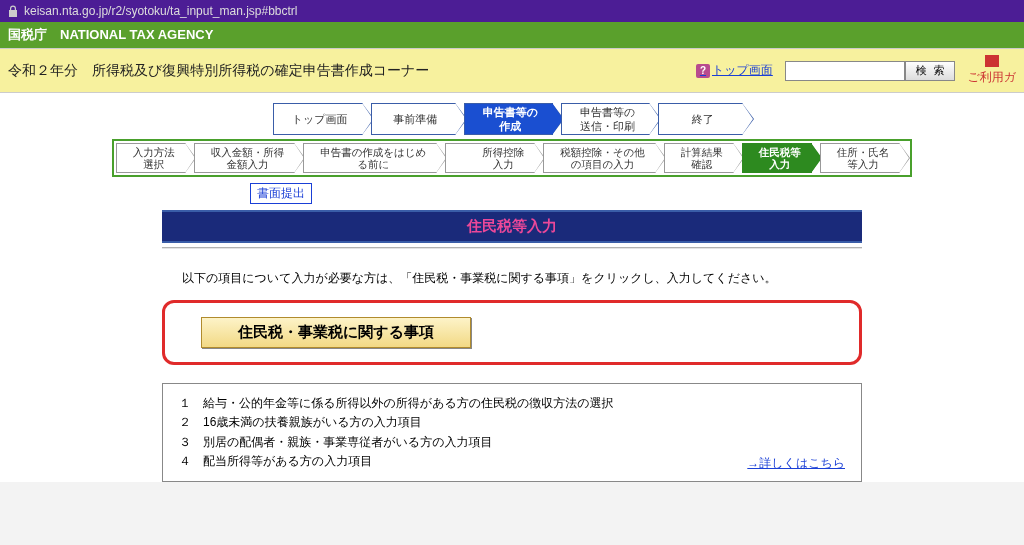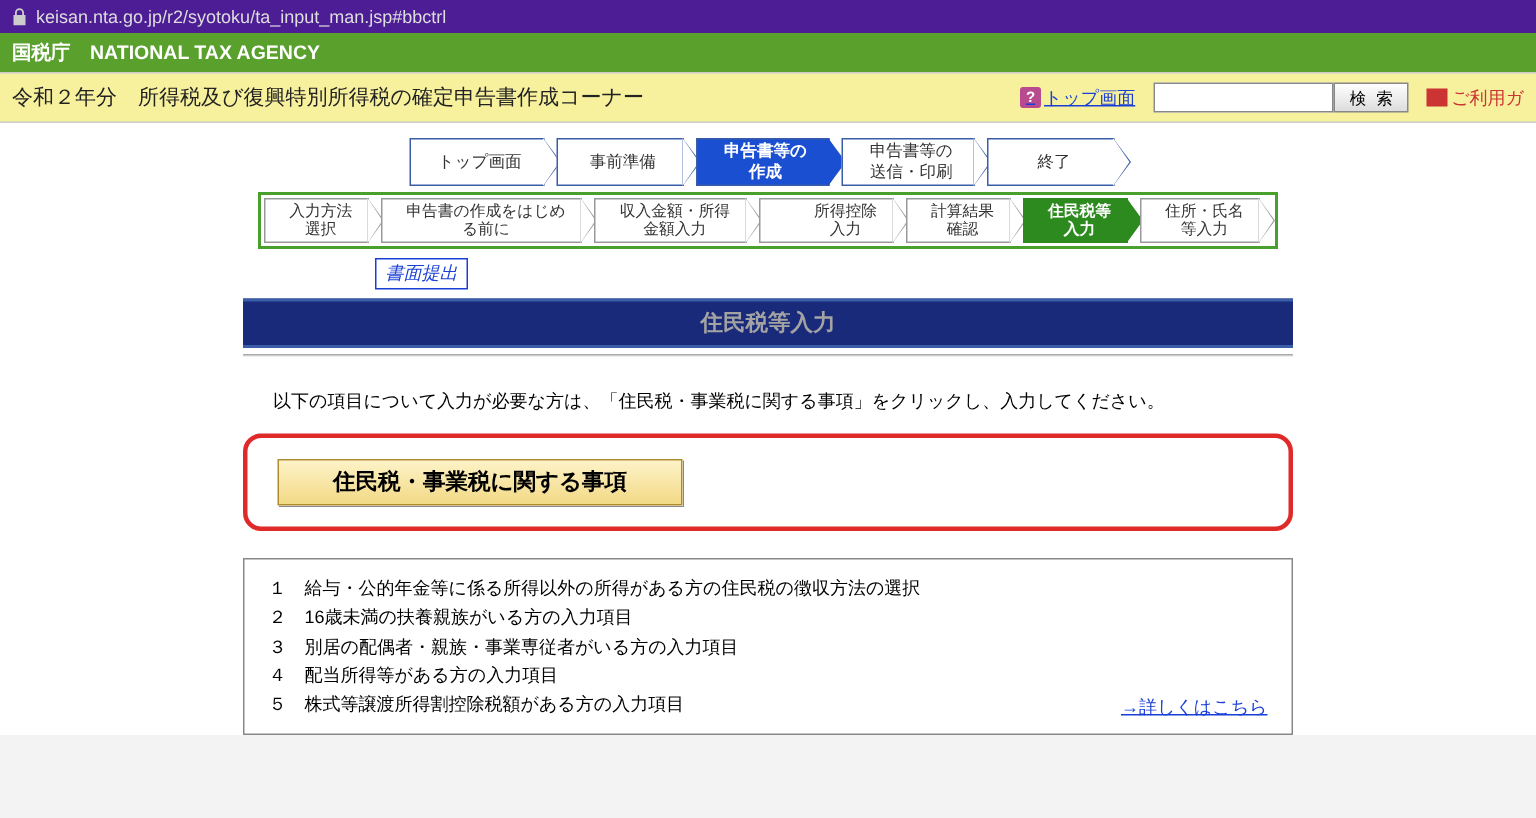--- a/index.html
+++ b/index.html
@@ -8,21 +8,21 @@
   .lock { width: 10px; height: 12px; display: inline-block; }
   .header-green { background: #5aa02c; color: #fff; padding: 4px 8px; font-size: 13px; font-weight: bold; }
   .header-yellow { background: #f7f19e; border-top: 1px solid #ccc; border-bottom: 1px solid #ccc; padding: 6px 8px; display: flex; align-items: center; gap: 12px; }
   .header-yellow .title { font-weight: normal; font-size: 14px; color: #222; flex: 0 0 auto; }
   .header-yellow .spacer { flex: 1; }
   .faq-link { color: #1a3fd6; text-decoration: underline; font-size: 12px; display: flex; align-items: center; gap: 2px; cursor: pointer; }
   .faq-icon { width: 14px; height: 14px; background: #b84b8e; color: #fff; display: inline-flex; align-items: center; justify-content: center; font-size: 10px; font-weight: bold; border-radius: 2px; }
   .search-box { display: flex; align-items: center; gap: 0; }
   .search-box input { width: 120px; height: 20px; border: 1px solid #888; padding: 0 4px; font-size: 12px; }
   .search-box button { height: 20px; padding: 0 10px; font-size: 11px; border: 1px solid #888; background: linear-gradient(#fefefe,#ddd); cursor: pointer; font-family: Liberation Mono, monospace; }
-  .guide-link { color: #c33; font-size: 12px; display: flex; align-items: center; gap: 2px; cursor: pointer; }
+  .guide-link { color: #c33; font-size: 12px; display: flex; align-items: center; gap: 2px; cursor: pointer; flex-direction: column; }
   .book-icon { width: 14px; height: 12px; background: #c33; display: inline-block; }
   .page { background: #fff; }
   .breadcrumb-row { display: flex; justify-content: center; padding: 10px 0 2px; }
   .bc-main { display: flex; gap: 0; }
   .bc-chevron {
     position: relative; height: 32px; line-height: 14px; padding: 2px 14px 2px 18px;
     background: #fff; border: 1px solid #3a5da8; font-size: 11px; text-align: center;
     display: flex; align-items: center; justify-content: center; min-width: 85px; color: #333;
     margin-right: 8px;
   }
@@ -48,26 +48,26 @@
     border-top: 15px solid transparent; border-bottom: 15px solid transparent; border-left: 10px solid #fff;
   }
   .bc-sub::before {
     content: ""; position: absolute; right: -11px; top: -1px; width: 0; height: 0;
     border-top: 15px solid transparent; border-bottom: 15px solid transparent; border-left: 11px solid #999;
   }
   .bc-sub.active { background: #2d8a1f; color: #fff; font-weight: bold; border-color: #2d8a1f; }
   .bc-sub.active::after { border-left-color: #2d8a1f; }
   .bc-sub.active::before { border-left-color: #2d8a1f; }
   .submit-link-row { text-align: left; padding: 4px 0 6px 250px; }
-  .submit-link { display: inline-block; color: #1a3fd6; border: 1px solid #1a3fd6; padding: 1px 6px; font-size: 12px; cursor: pointer; font-style: italic; }
+  .submit-link { display: inline-block; color: #1a3fd6; border: 1px solid #1a3fd6; padding: 1px 6px; font-size: 12px; cursor: pointer; }
   .content { width: 700px; margin: 0 auto; }
-  .section-title-bar { background: #1a2a7a; color: #a3a3a3; text-align: center; font-weight: bold; font-size: 15px; padding: 5px 0; border-top: 2px solid #3a5da8; border-bottom: 2px solid #3a5da8; }
+  .section-title-bar { background: #1a2a7a; color: #ec4899; text-align: center; font-weight: bold; font-size: 15px; padding: 5px 0; border-top: 2px solid #3a5da8; border-bottom: 2px solid #3a5da8; }
   .hr-double { height: 2px; background: linear-gradient(#999,#fff); margin: 4px 0 20px; }
   .instruction-text { font-size: 12px; line-height: 1.6; padding: 0 20px 12px; }
-  .red-frame { border: 3px solid #e02a2a; border-radius: 12px; padding: 14px 20px; margin: 0 0 18px; text-align: left; }
+  .red-frame { border: 3px solid #e02a2a; border-radius: 12px; padding: 14px 36px; margin: 0 0 18px; text-align: left; }
   .wide-button {
     display: inline-block; min-width: 270px; padding: 5px 14px; font-size: 15px; font-weight: bold;
     background: linear-gradient(#fdf3c8,#f2d985); border: 1px solid #b08b2d; cursor: pointer; text-align: center;
     box-shadow: 1px 1px 0 #888;
   }
   .info-box { border: 1px solid #888; padding: 10px 16px; margin: 0 0 40px; font-size: 12px; line-height: 1.6; position: relative; }
   .info-link { color: #1a3fd6; text-decoration: underline; position: absolute; right: 16px; bottom: 8px; cursor: pointer; }
 </style>
 </head>
 <body>
@@ -111,26 +111,28 @@
 作成</div>
         <div class="bc-chevron" style="white-space: pre-line;">申告書等の
 送信・印刷</div>
         <div class="bc-chevron" style="white-space: pre-line;">終了</div>
       </div>
     </div>
   <div class="breadcrumb-sub-wrap">
     <div class="bc-sub-container" id="bc-sub">
         <div class="bc-sub" style="white-space: pre-line;">入力方法
 選択</div>
+        <div class="bc-sub" style="white-space: pre-line;">収入金額・所得
+金額入力</div>
         <div class="bc-sub" style="white-space: pre-line;">申告書の作成をはじめ
 る前に</div>
-        <div class="bc-sub" style="white-space: pre-line;">収入金額・所得
-金額入力</div>
         <div class="bc-sub" style="white-space: pre-line; padding-left: 36px;">所得控除
 入力</div>
+        <div class="bc-sub" style="white-space: pre-line;">税額控除・その他
+の項目の入力</div>
         <div class="bc-sub" style="white-space: pre-line;">計算結果
 確認</div>
         <div class="bc-sub active" style="white-space: pre-line;">住民税等
 入力</div>
         <div class="bc-sub" style="white-space: pre-line;">住所・氏名
 等入力</div>
       </div>
   </div>
   <div class="submit-link-row">
     <span class="submit-link">書面提出</span>
@@ -144,19 +146,18 @@
     <div class="red-frame">
       <span class="wide-button">住民税・事業税に関する事項</span>
     </div>
 
     <div class="info-box">
       <div id="info-list">
           <div>１　給与・公的年金等に係る所得以外の所得がある方の住民税の徴収方法の選択</div>
           <div>２　16歳未満の扶養親族がいる方の入力項目</div>
           <div>３　別居の配偶者・親族・事業専従者がいる方の入力項目</div>
           <div>４　配当所得等がある方の入力項目</div>
-          <div>５　株式等譲渡所得割控除税額がある方の入力項目</div>
         </div>
       <span class="info-link">→詳しくはこちら</span>
     </div>
   </div>
 
 </div>
 
 </body></html>

